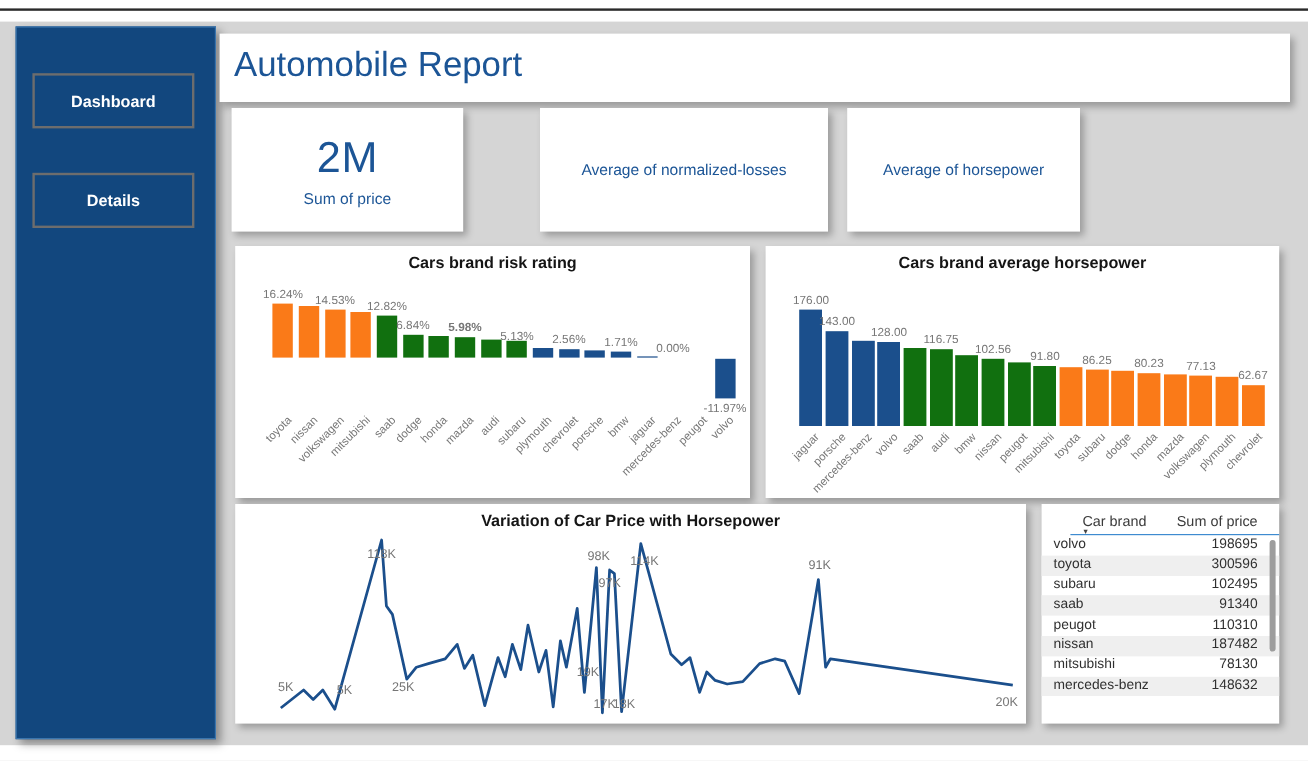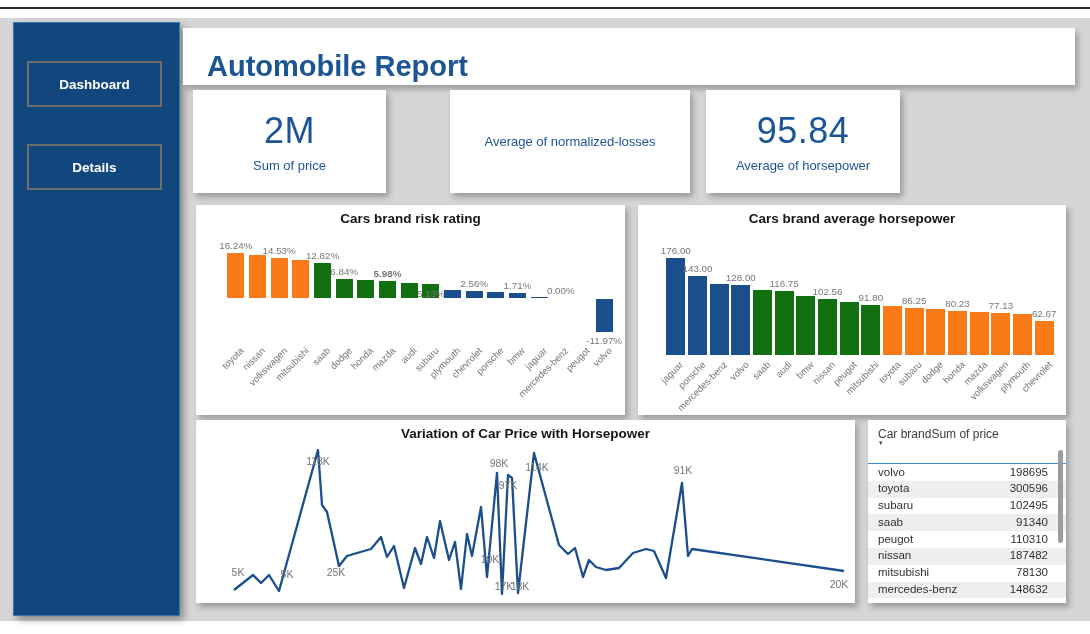--- a/index.html
+++ b/index.html
@@ -9,39 +9,39 @@
   .backdrop{position:absolute;top:18px;left:0;width:1090px;height:603px;background:#d5d5d5;}
   .card{position:absolute;background:#fff;box-shadow:3px 4px 6px rgba(0,0,0,.28);}
   
   .sidebar{position:absolute;left:13px;top:22px;width:165px;height:592px;background:#12477E;
            border:1px solid #3a75ad;box-shadow:4px 4px 7px rgba(0,0,0,.35);}
   .nav-btn{position:absolute;left:13px;width:135px;height:46px;border:2px solid #6d6d6d;
            color:#fff;font-weight:bold;font-size:13.5px;display:flex;align-items:center;
            justify-content:center;cursor:pointer;box-sizing:border-box;}
   
   .title-card{left:183px;top:28px;width:892px;height:57px;}
-  .title-card h1{margin:12px;padding:10px 16px 0 12px;font-size:29px;font-weight:bold;color:#1C5596;}
+  .title-card h1{margin:0;padding:10px 16px 0 12px;font-size:29px;font-weight:normal;color:#1C5596;}
   
   .kpi{display:flex;flex-direction:column;align-items:center;justify-content:center;gap:6px;}
   .kpi .val{font-size:36px;color:#1C5596;font-weight:500;letter-spacing:.5px;}
   .kpi .lab{font-size:13px;color:#1C5596;}
   
   .chart-title{position:absolute;top:6px;left:0;right:0;text-align:center;font-size:13.5px;
                font-weight:bold;color:#151515;}
   .plot{position:absolute;}
   .bar{position:absolute;}
   .vlabel{position:absolute;font-size:9.8px;color:#777;white-space:nowrap;transform:translateX(-50%);}
   .xlabs{position:absolute;height:60px;}
   .xlab{position:absolute;top:0;width:0;}
   .xlab span{position:absolute;right:-2px;top:2px;white-space:nowrap;font-size:9.5px;color:#767676;
              transform:rotate(-45deg);transform-origin:100% 0;}
   
   .tbl{position:absolute;left:0;top:0;right:0;bottom:0;font-size:11.5px;color:#303030;}
-  .tbl-head{position:relative;display:flex;padding:7px 18px 22px 10px;
-            border-bottom:1.5px solid #3E8BD0;color:#3a3a3a;font-size:12px;}
+  .tbl-head{position:relative;display:flex;justify-content:space-between;padding:7px 18px 4px 10px;
+            border-bottom:1.5px solid #3E8BD0;color:#3a3a3a;font-size:12px;margin-left:24px;}
   .sort-ico{position:absolute;left:11px;top:19px;font-size:7px;color:#444;}
   .trow{display:flex;justify-content:space-between;padding:1.5px 18px 1.5px 10px;height:13.8px;}
   .trow.alt{background:#efefef;}
   .trow.total{font-weight:bold;border-top:1.5px solid #3E8BD0;padding-top:2.5px;color:#111;}
   .scroll-thumb{position:absolute;right:3px;top:30px;width:5px;height:93px;background:#9d9d9d;border-radius:3px;}
   svg text{font-family:"Liberation Sans",sans-serif;}
 </style>
 </head>
 <body>
 
@@ -58,21 +58,20 @@
 </div>
 
 <div class="card kpi" style="left:193px;top:90px;width:193px;height:103px;">
   <div class="val">2M</div>
   <div class="lab">Sum of price</div>
 </div>
 <div class="card kpi" style="left:450px;top:90px;width:240px;height:103px;">
   <div class="lab">Average of normalized-losses</div>
 </div>
 <div class="card kpi" style="left:706px;top:90px;width:194px;height:103px;">
-  <div class="val">95.84</div>
   <div class="lab">Average of horsepower</div>
 </div>
 
 <div class="card" style="left:196px;top:205px;width:429px;height:210px;">
   <div class="chart-title">Cars brand risk rating</div>
   <div id="chart-risk">
       <div class="plot" style="left: 29px; top: 30px; width: 390px; height: 105px;">
         <div class="bar" style="left: 2.3px; width: 17px; top: 18px; height: 45px; background: rgb(250, 122, 24);"></div>
         <div class="vlabel" style="left: 10.8333px; top: 5px;">16.24%</div>
         <div class="bar" style="left: 24px; width: 17px; top: 20.3px; height: 42.7px; background: rgb(250, 122, 24);"></div>
@@ -81,21 +80,21 @@
         <div class="bar" style="left: 67.3px; width: 17px; top: 25.3px; height: 37.7px; background: rgb(250, 122, 24);"></div>
         <div class="bar" style="left: 89px; width: 17px; top: 27.5px; height: 35.5px; background: rgb(17, 112, 15);"></div>
         <div class="vlabel" style="left: 97.5px; top: 14.5px;">12.82%</div>
         <div class="bar" style="left: 110.7px; width: 17px; top: 44.1px; height: 18.9px; background: rgb(17, 112, 15);"></div>
         <div class="vlabel" style="left: 119.167px; top: 31.1px;">6.84%</div>
         <div class="bar" style="left: 132.3px; width: 17px; top: 45.3px; height: 17.7px; background: rgb(17, 112, 15);"></div>
         <div class="bar" style="left: 154px; width: 17px; top: 46.4px; height: 16.6px; background: rgb(17, 112, 15);"></div>
         <div class="vlabel" style="left: 162.5px; top: 33.4px; font-weight: bold;">5.98%</div>
         <div class="bar" style="left: 175.7px; width: 17px; top: 47.5px; height: 15.5px; background: rgb(17, 112, 15);"></div>
         <div class="bar" style="left: 197.3px; width: 17px; top: 48.8px; height: 14.2px; background: rgb(17, 112, 15);"></div>
-        <div class="vlabel" style="left: 205.833px; top: 53px;">5.13%</div>
+        <div class="vlabel" style="left: 205.833px; top: 40px;">5.13%</div>
         <div class="bar" style="left: 219px; width: 17px; top: 54.7px; height: 8.3px; background: rgb(27, 79, 140);"></div>
         <div class="bar" style="left: 240.7px; width: 17px; top: 55.9px; height: 7.1px; background: rgb(27, 79, 140);"></div>
         <div class="vlabel" style="left: 249.167px; top: 42.9px;">2.56%</div>
         <div class="bar" style="left: 262.3px; width: 17px; top: 57.2px; height: 5.8px; background: rgb(27, 79, 140);"></div>
         <div class="bar" style="left: 284px; width: 17px; top: 58.3px; height: 4.7px; background: rgb(27, 79, 140);"></div>
         <div class="vlabel" style="left: 292.5px; top: 45.3px;">1.71%</div>
         <div class="bar" style="left: 305.7px; width: 17px; top: 61.9px; height: 1.1px; background: rgb(27, 79, 140);"></div>
         <div class="bar" style="left: 327.3px; width: 17px; top: 63px; height: 0px; background: rgb(27, 79, 140);"></div>
         <div class="vlabel" style="left: 335.833px; top: 50px;">0.00%</div>
         <div class="bar" style="left: 349px; width: 17px; top: 63px; height: 0px; background: rgb(27, 79, 140);"></div>

